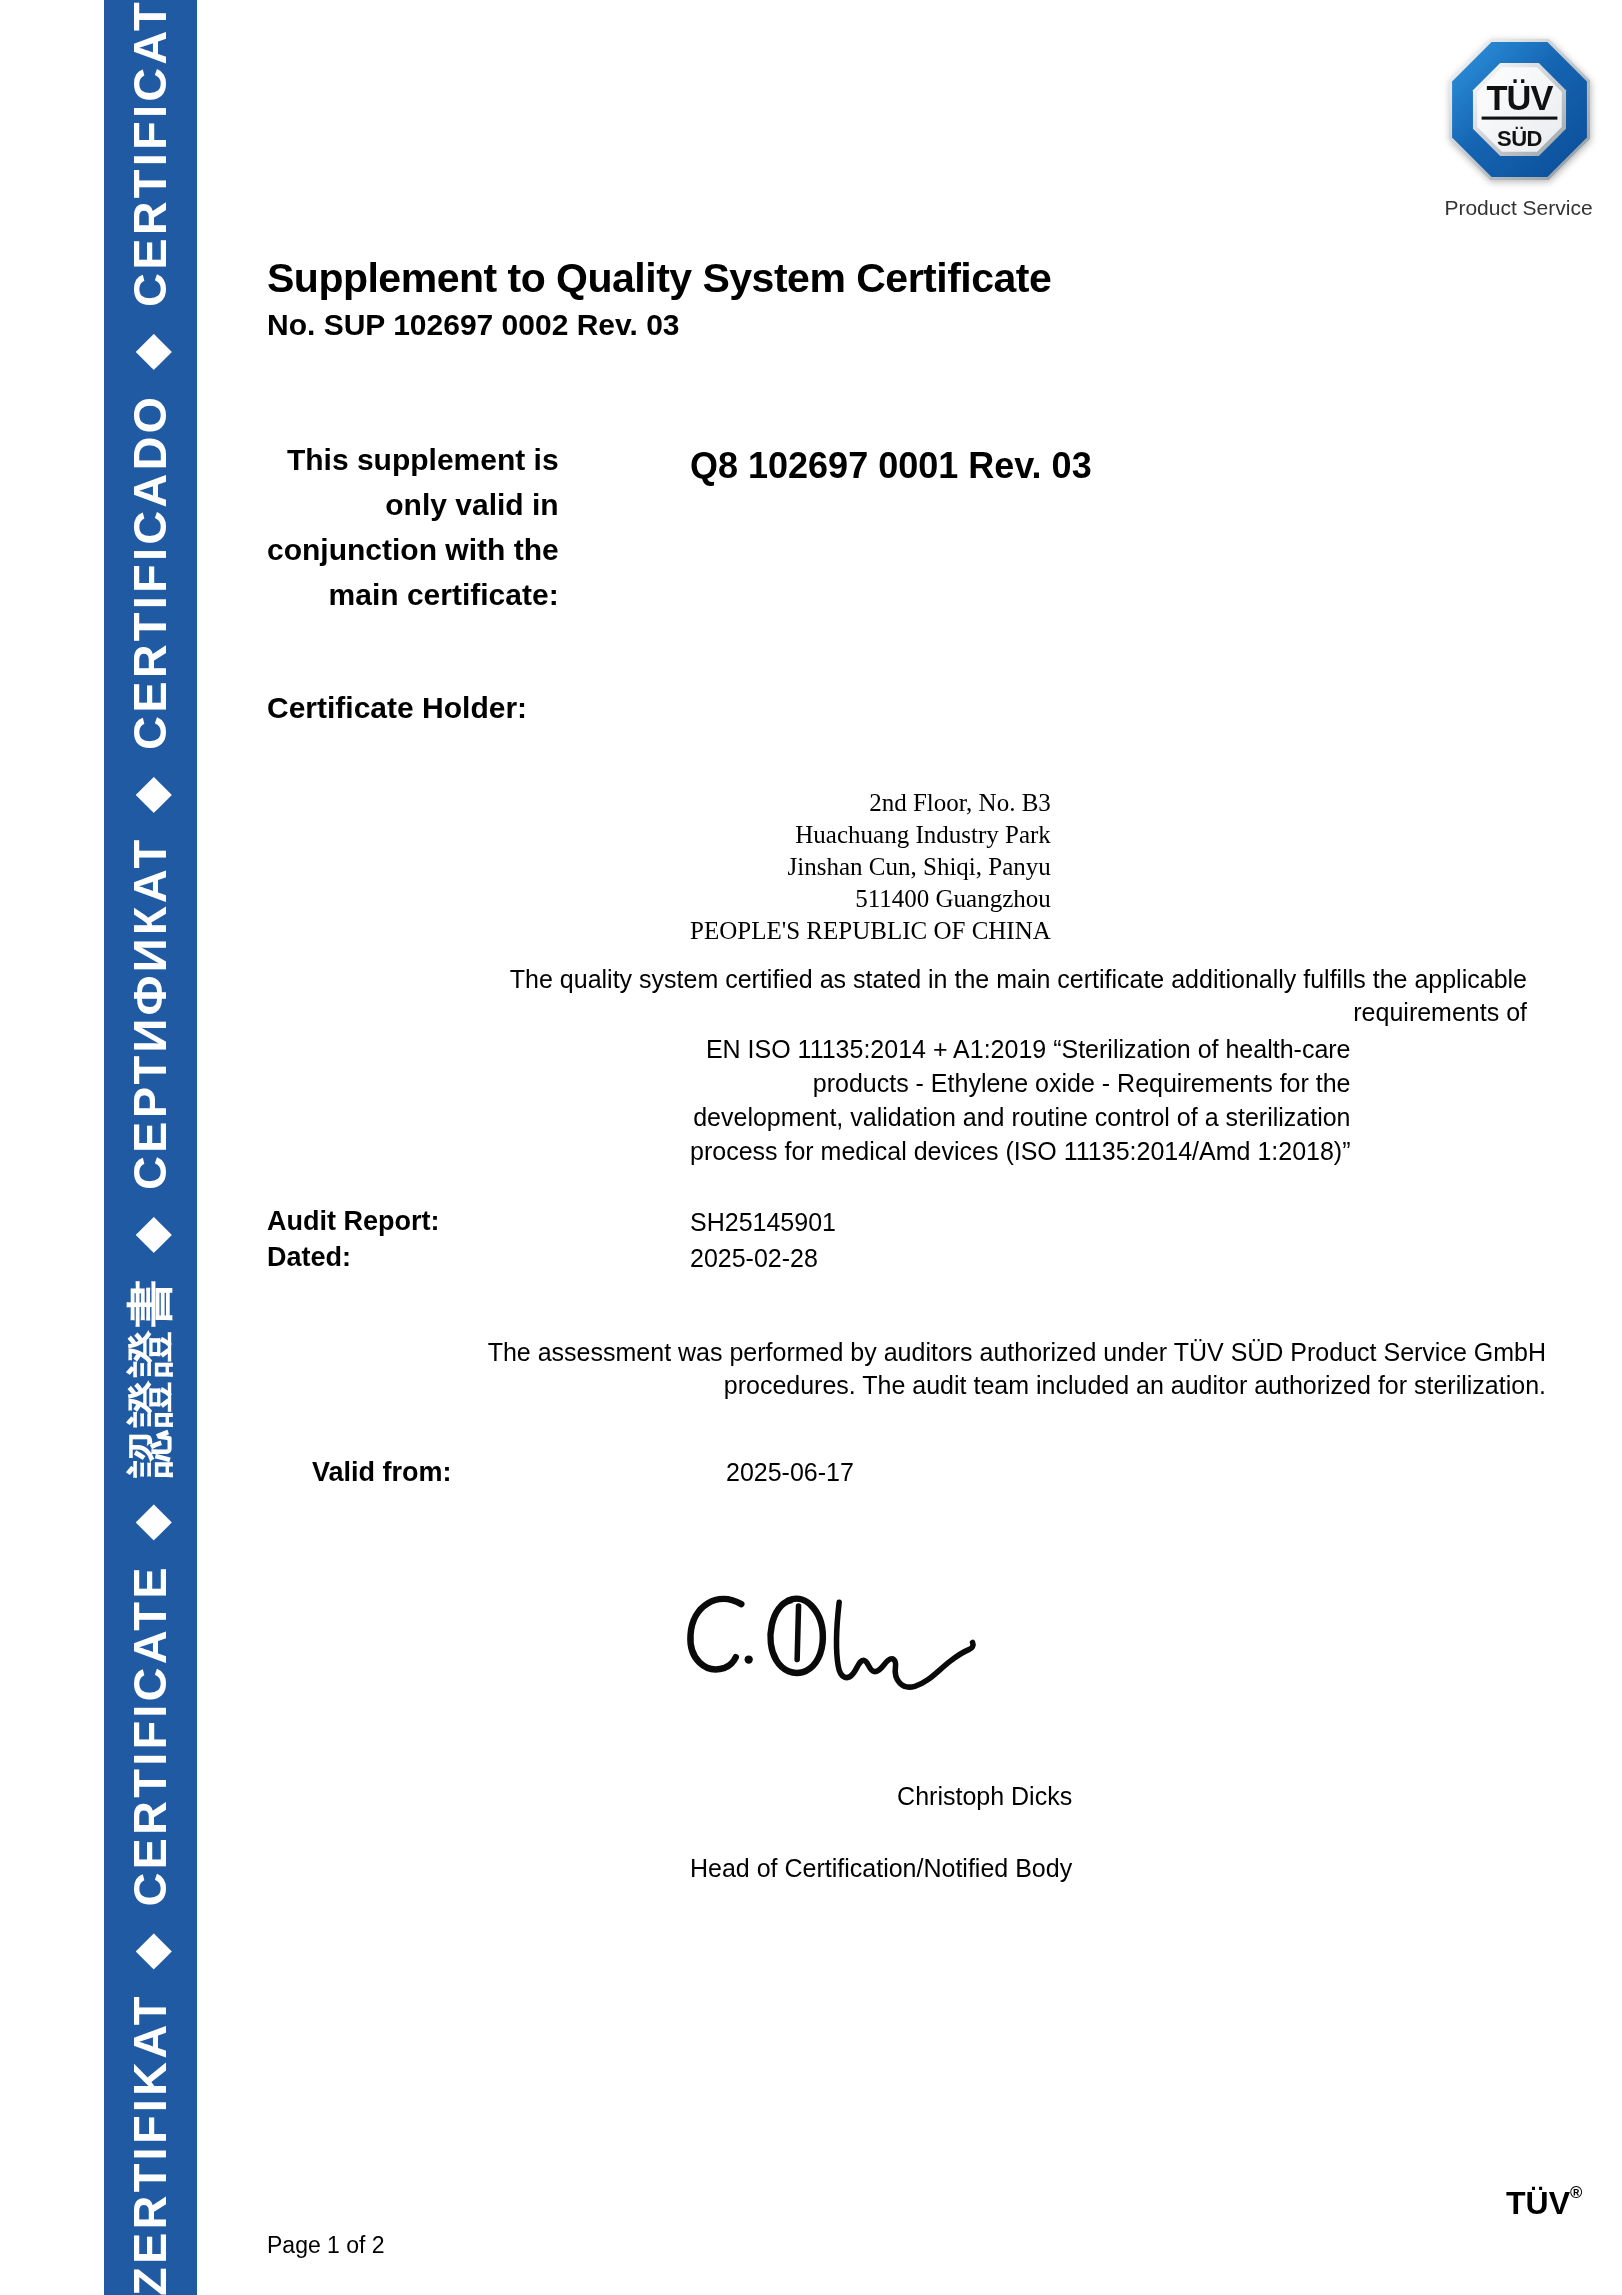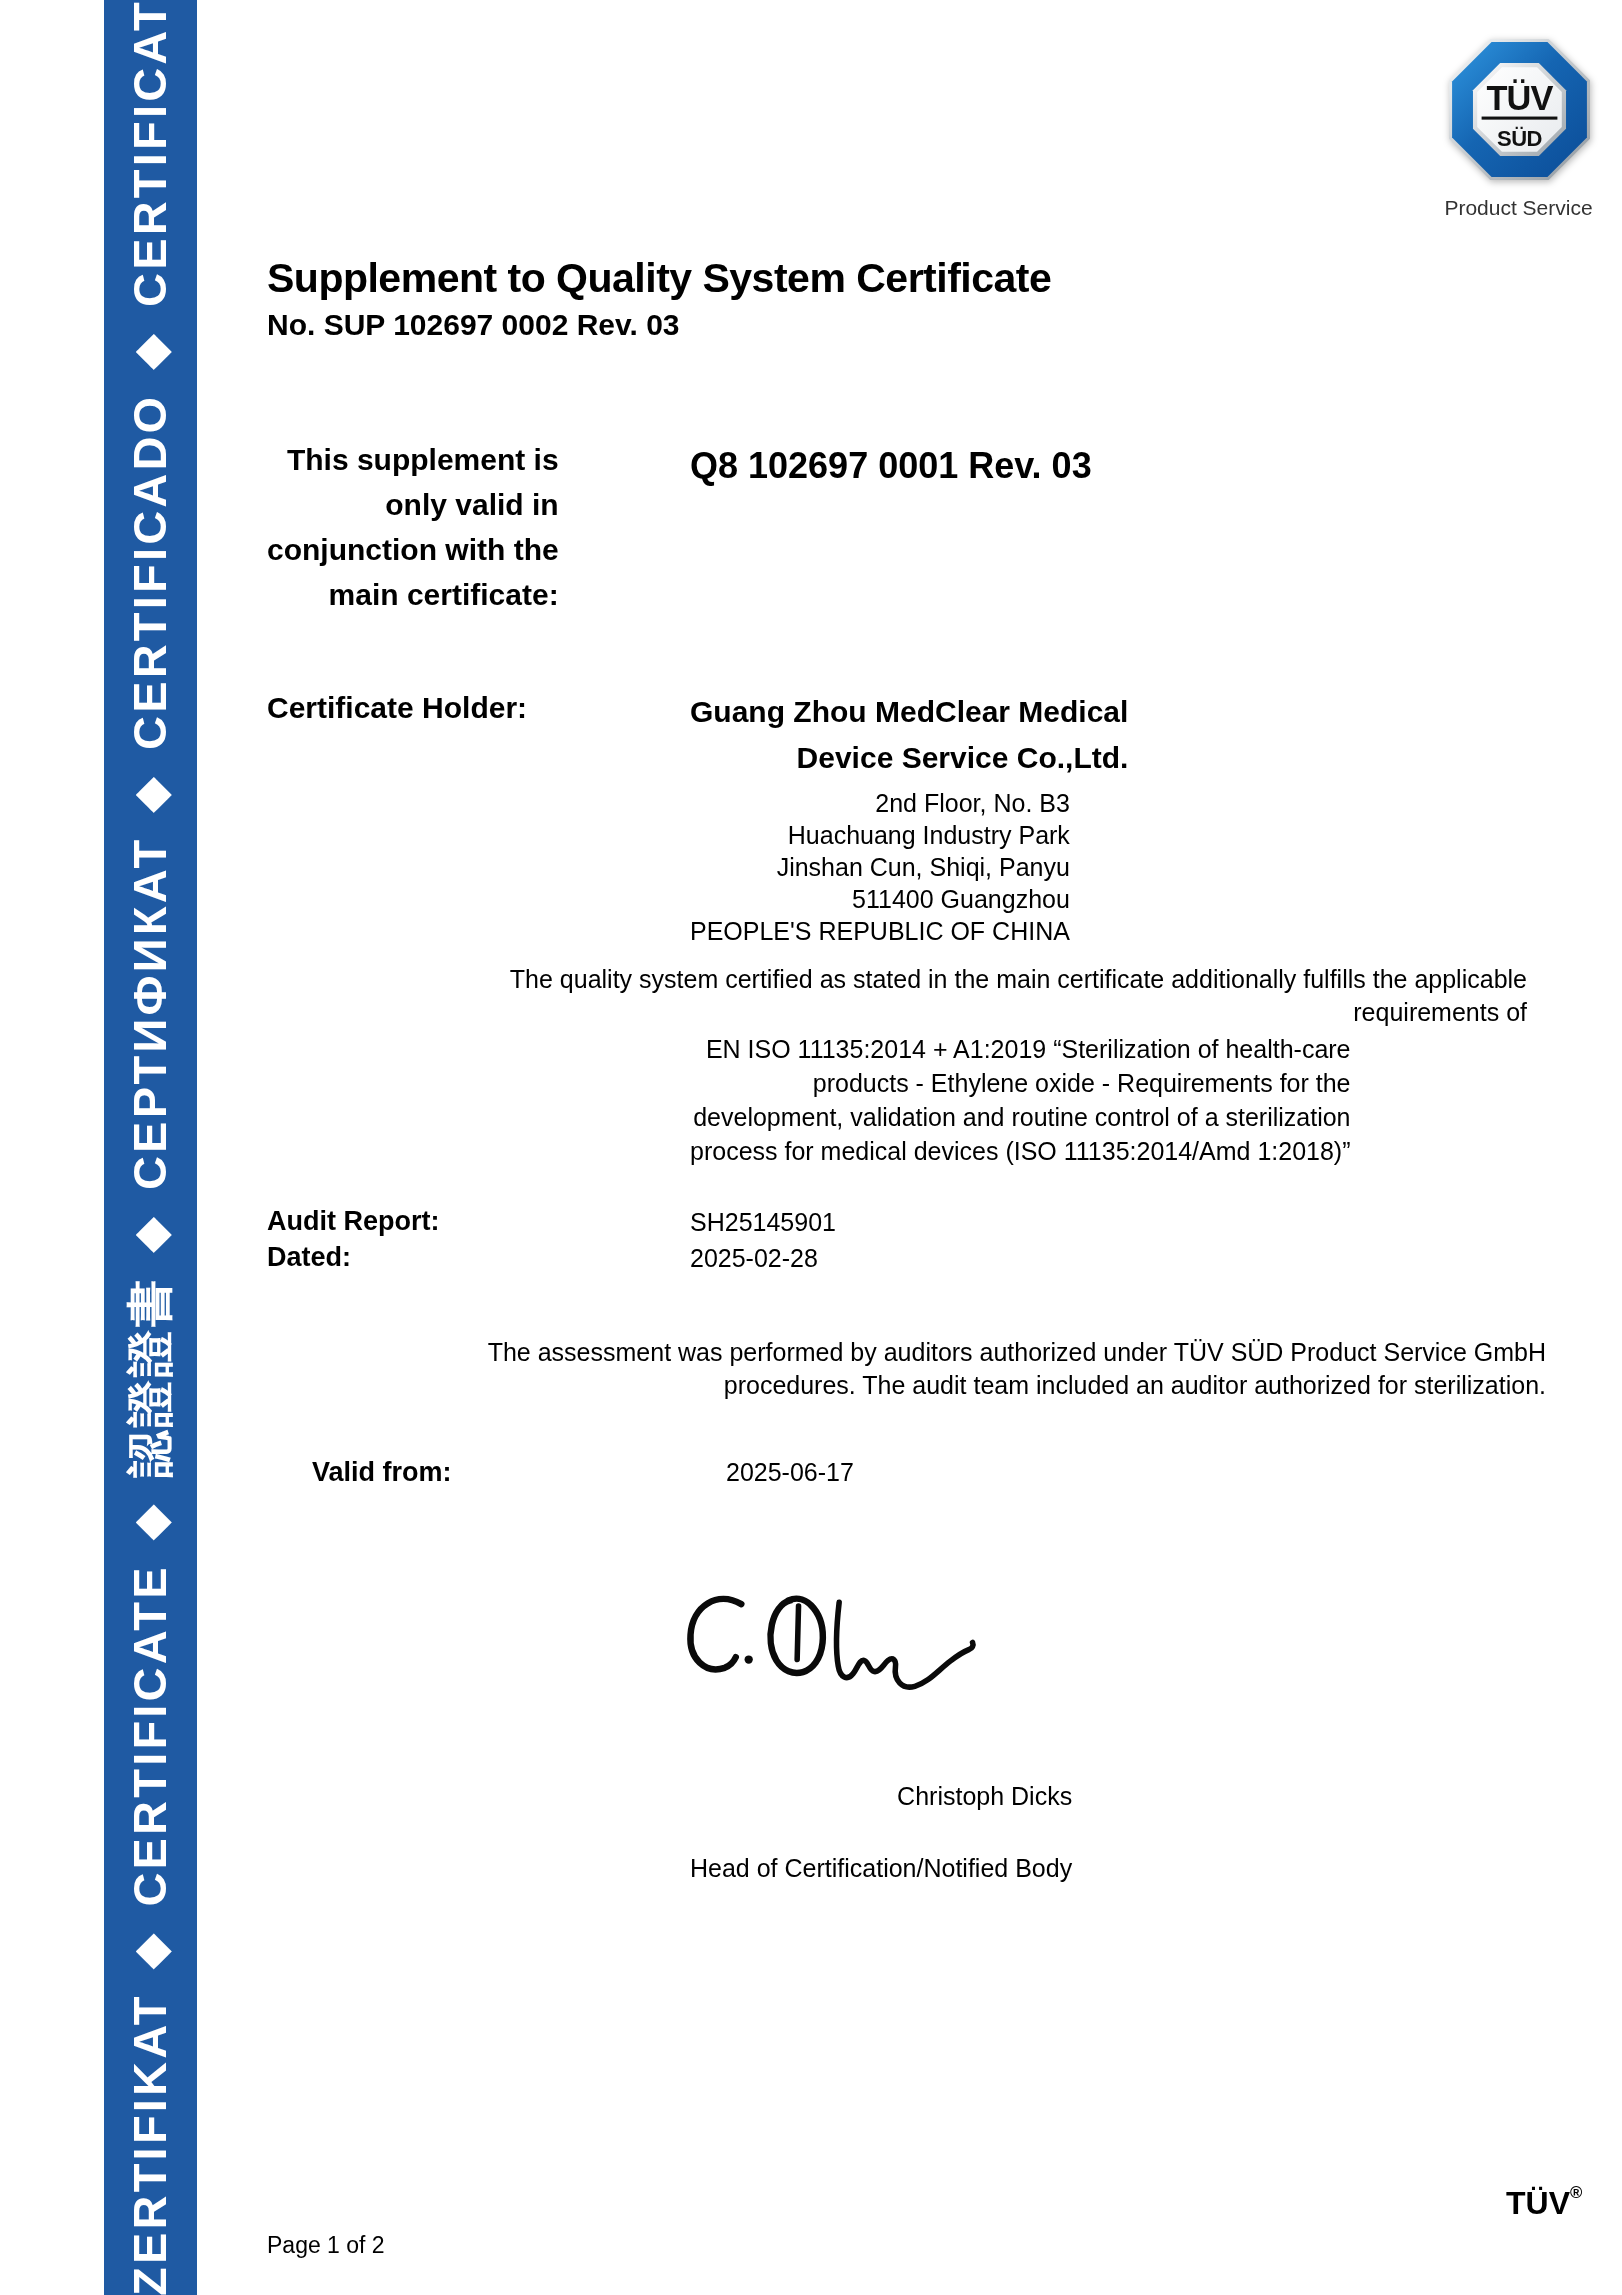--- a/index.html
+++ b/index.html
@@ -69,21 +69,21 @@
   .abs { position: absolute; white-space: pre-line; text-align: right; }
 
   .title        { left: 267px;  top: 255px;  font-size: 41px; font-weight: bold; letter-spacing: -0.5px; white-space: nowrap; }
   .cert-no      { left: 267px;  top: 308px;  font-size: 30px; font-weight: bold; white-space: nowrap; }
 
   .suppl-label  { left: 267px;  top: 437px;  font-size: 30px; line-height: 45px;  font-weight: bold; }
   .suppl-value  { left: 690px; top: 445px;  font-size: 36px; font-weight: bold; white-space: nowrap; }
 
   .holder-label { left: 267px;  top: 691px; font-size: 30px; font-weight: bold; white-space: nowrap; }
   .holder-name  { left: 690px; top: 689px; font-size: 30px; line-height: 46px; font-weight: bold; }
-  .holder-addr  { left: 690px; top: 787px; font-size: 25px; line-height: 32px; }
+  .holder-addr  { left: 690px; top: 787px; font-size: 25px; line-height: 32px; font-family: Liberation Serif, serif; }
 
   .fulfills     { left: 267px;  top: 963px; font-size: 25px; line-height: 33px; width: 1260px; }
   .standard     { left: 690px; top: 1032px; font-size: 25px; line-height: 34px; }
 
   .audit-label  { left: 267px;  top: 1206px; font-size: 27px; font-weight: bold; white-space: nowrap; }
   .audit-value  { left: 690px; top: 1208px; font-size: 25px; white-space: nowrap; }
   .dated-label  { left: 267px;  top: 1242px; font-size: 27px; font-weight: bold; white-space: nowrap; }
   .dated-value  { left: 690px; top: 1244px; font-size: 25px; white-space: nowrap; }
 
   .assessment   { left: 267px;  top: 1336px; font-size: 25px; line-height: 33px; width: 1279px; }
@@ -155,22 +155,20 @@
   <div class="abs title">Supplement to Quality System Certificate</div>
   <div class="abs cert-no">No. SUP 102697 0002 Rev. 03</div>
 
   <div class="abs suppl-label">This supplement is
 only valid in
 conjunction with the
 main certificate:</div>
   <div class="abs suppl-value">Q8 102697 0001 Rev. 03</div>
 
   <div class="abs holder-label">Certificate Holder:</div>
-  <div class="abs holder-name">Guang Zhou MedClear Medical
-Device Service Co.,Ltd.</div>
   <div class="abs holder-addr">2nd Floor, No. B3
 Huachuang Industry Park
 Jinshan Cun, Shiqi, Panyu
 511400 Guangzhou
 PEOPLE'S REPUBLIC OF CHINA</div>
 
   <div class="abs fulfills">The quality system certified as stated in the main certificate additionally fulfills the applicable
 requirements of</div>
   <div class="abs standard">EN ISO 11135:2014 + A1:2019 “Sterilization of health-care
 products - Ethylene oxide - Requirements for the

